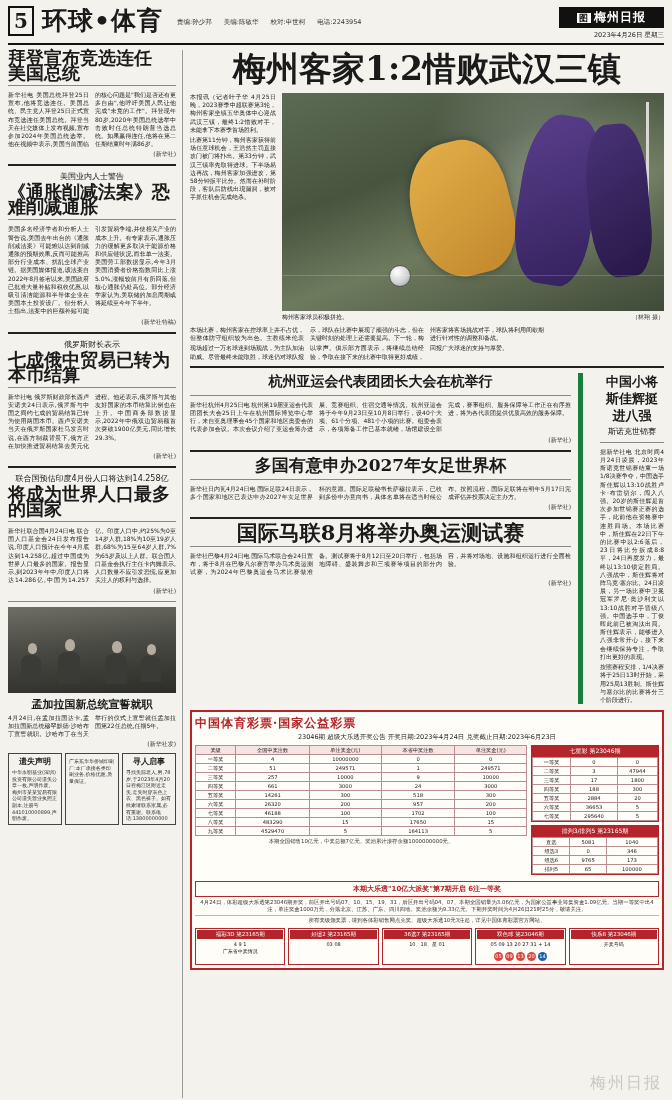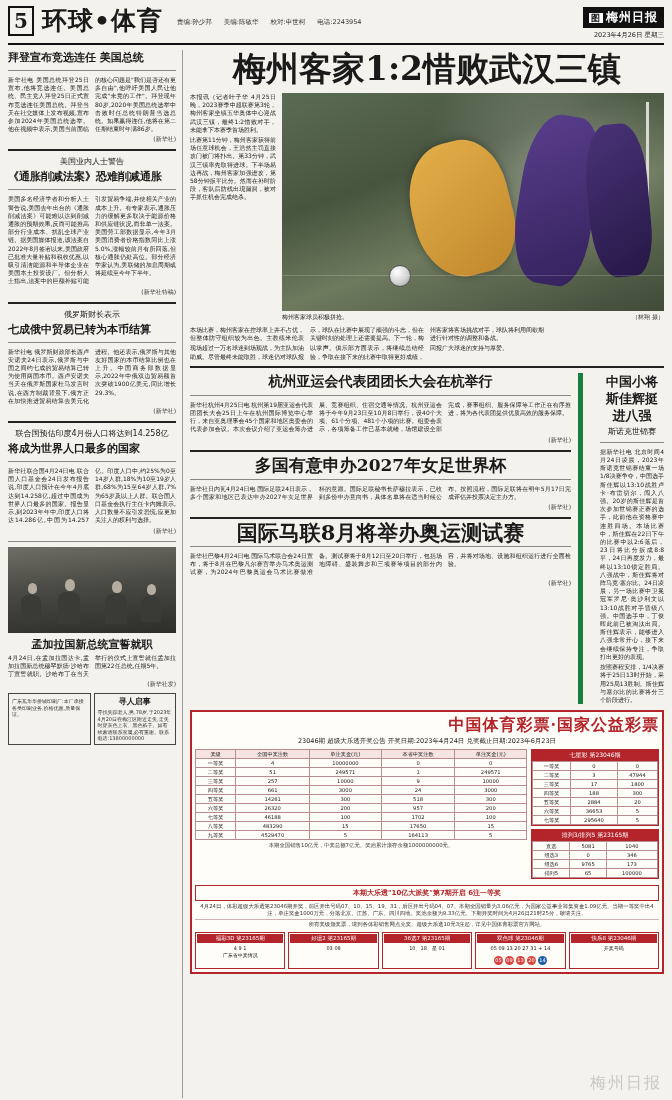--- a/index.html
+++ b/index.html
@@ -21,33 +21,33 @@
     font-family:"DejaVu Serif","Liberation Serif",serif;
   }
   .section-title {
     font-size:25px; font-weight:bold; margin-left:8px; letter-spacing:1px;
     font-family:"DejaVu Serif","Liberation Serif",serif; line-height:30px;
   }
   .byline-box { flex:1; margin-left:14px; margin-top:12px; font-size:6.5px; color:#333; }
   .byline-box span { margin-right:10px; }
   .logo-area { text-align:right; margin-left:auto; }
   .logo {
-    background:#111; color:#fff; font-size:12px; font-weight:bold; padding:2px 6px;
+    background:#111; color:#fff; font-size:12px; font-weight:bold; padding:2px 18px;
     display:inline-block; font-family:Liberation Serif, serif; letter-spacing:1px;
   }
   .logo .mark { background:#fff; color:#111; padding:0 2px; margin-right:3px; font-size:9px; }
   .dateline { font-size:6.5px; margin-top:3px; color:#222; }
 
   
   .content { display:flex; margin-top:5px; height:1048px; }
   .col-left { width:175px; border-right:1px solid #999; padding-right:6px; }
   .col-right { flex:1; padding-left:7px; }
 
   
-  .hl1 { font-size:11px; font-weight:bold; line-height:15px; font-family:"DejaVu Serif","Liberation Serif",serif; }
+  .hl1 { font-size:18px; font-weight:bold; line-height:15px; font-family:"DejaVu Serif","Liberation Serif",serif; }
   .hl2 { font-size:14px; font-weight:bold; line-height:17px; font-family:"DejaVu Serif","Liberation Serif",serif; }
   .kicker { font-size:8px; line-height:11px; text-align:center; margin-bottom:2px; }
   .body-txt {
     font-size:6px; line-height:8.2px; text-align:justify; color:#222;
     font-family:"DejaVu Sans","Liberation Sans",sans-serif;
   }
   .cols2 { column-count:2; column-gap:6px; }
   .cols3 { column-count:3; column-gap:6px; }
   .cols4 { column-count:4; column-gap:6px; }
   .rule { border-top:1px solid #888; margin:5px 0; }
@@ -90,21 +90,21 @@
   .photo.meeting {
     background:linear-gradient(175deg,#6e6e66 0%,#4a4a44 45%,#2d2d29 100%);
     position:relative;
   }
   .photo.meeting .head { position:absolute; border-radius:50% 50% 45% 45%; background:#b5ada0; }
   .photo.meeting .body { position:absolute; background:#3a3a36; border-radius:8px 8px 0 0; }
 
   
   .lottery { border:2px solid #b3252a; margin-top:6px; padding:3px; background:#fffdf8; }
   .lot-title {
-    text-align:right; font-size:16px; font-weight:bold; color:#b3252a;
+    text-align:left; font-size:12px; font-weight:bold; color:#b3252a;
     font-family:"DejaVu Serif","Liberation Serif",serif; letter-spacing:1px;
   }
   .lot-sub { text-align:center; font-size:6.5px; margin-top:1px; }
   .lot-flex { display:flex; gap:4px; margin-top:3px; }
   .lot-main { flex:1; }
   .lot-side { width:128px; }
   table.lot { width:100%; border-collapse:collapse; font-size:5.2px; }
   table.lot th, table.lot td { border:0.5px solid #b98d8f; padding:0.5px 1px; text-align:center; color:#222; }
   table.lot th { background:#f6e4e2; font-weight:normal; }
   .lot-note { font-size:5.4px; text-align:center; margin-top:2px; line-height:7px; color:#333; }
@@ -205,20 +205,24 @@
         <div class="body" style="left:58%;top:55%;width:22px;height:30px;"></div>
         <div class="head" style="left:83%;top:44%;width:9px;height:11px;"></div>
         <div class="body" style="left:79%;top:58%;width:20px;height:26px;"></div>
       </div>
       <div class="hl1 center mt4" style="font-size:11px;">孟加拉国新总统宣誓就职</div>
       <div class="body-txt cols2 mt2">4月24日,在孟加拉国达卡,孟加拉国新总统穆罕默德·沙哈布丁宣誓就职。沙哈布丁在当天举行的仪式上宣誓就任孟加拉国第22任总统,任期5年。</div>
       <div class="src">(新华社发)</div>
 
       <div class="notice-grid">
         <div class="notice">
+          <div class="notice-title">遗失声明</div>
+          <div class="notice-body">中华永明基业(深圳)投资有限公司遗失公章一枚,声明作废。梅州市某某贸易有限公司遗失营业执照正副本,注册号441010000899,声明作废。</div>
+        </div>
+        <div class="notice">
           <div class="notice-body">广东蕉华华侨城印刷厂:本厂承接各类印刷业务,价格优惠,质量保证。</div>
         </div>
         <div class="notice">
           <div class="notice-title">寻人启事</div>
           <div class="notice-body">寻找失踪老人,男,78岁,于2023年4月20日在梅江区附近走失,走失时穿灰色上衣、黑色裤子。如有线索请联系家属,必有重谢。联系电话:13800000000</div>
         </div>
       </div>
     </div>
 
     <div class="col-right">

